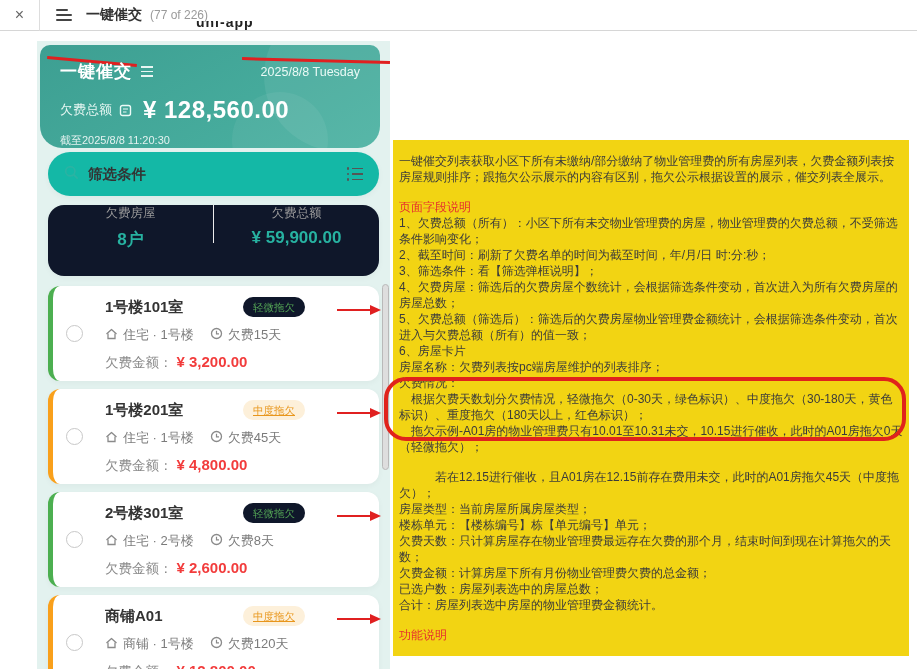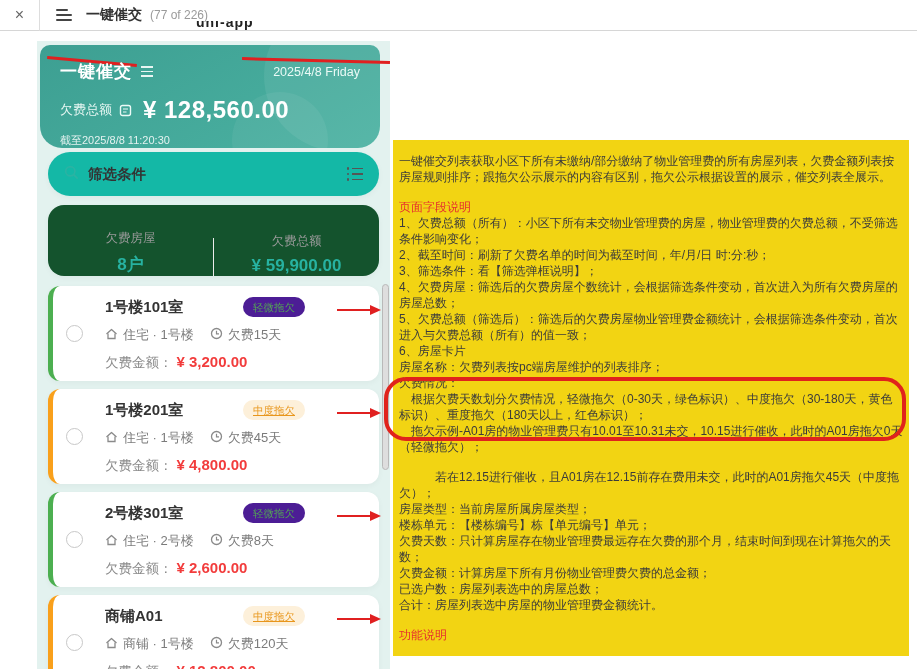--- a/index.html
+++ b/index.html
@@ -51,39 +51,39 @@
   .filter-bar { position:absolute; left:11px; top:111px; width:331px; height:44px;
                 background:#14b8a6; border-radius:22px; display:flex; align-items:center;
                 padding:0 16px; box-shadow:0 2px 6px rgba(0,0,0,.04); cursor:pointer; }
   .filter-label { margin-left:9px; font-size:14.5px; font-weight:bold; color:#333; }
   .filter-list-icon { margin-left:auto; display:flex; flex-direction:column; gap:3px; }
   .filter-list-icon i { display:flex; align-items:center; gap:3px; }
   .filter-list-icon i::before { content:""; width:2.5px; height:2.5px; background:#555; border-radius:50%; }
   .filter-list-icon i::after { content:""; width:11px; height:1.8px; background:#555; }
 
   .stats-card { position:absolute; left:11px; top:164px; width:331px; height:71px;
-                background:#14532d; border-radius:16px; display:flex; align-items:flex-end;
+                background:#0f172a; border-radius:16px; display:flex; align-items:flex-start;
                 box-shadow:0 2px 6px rgba(0,0,0,.04); }
   .stat-col { flex:1; text-align:center; }
   .stat-label { font-size:12.5px; color:#9a9a9a; }
   .stat-value { margin-top:6px; font-size:17px; font-weight:bold; color:#27b2a1; }
   .stats-divider { width:1px; height:38px; background:#ececec; }
 
   .house-list { position:absolute; left:11px; top:245px; width:331px; }
   .house-card { position:relative; height:95px; margin-bottom:8px; background:#fff;
                 border-radius:12px; border-left:5px solid #4caf50; padding:10px 2px 10px 12px;
                 box-shadow:0 2px 6px rgba(0,0,0,.04); cursor:pointer; }
   .house-card.moderate { border-left-color:#f9a01b; }
   .radio { position:absolute; left:13px; top:39px; width:17px; height:17px; border-radius:50%;
            border:1.5px solid #c8c8c8; background:#fff; cursor:pointer; }
   .card-main { margin-left:40px; }
   .hc-row1 { position:relative; height:22px; display:flex; align-items:center; }
   .house-name { font-size:15px; font-weight:bold; color:#333; }
   .badge { position:absolute; left:138px; top:1px; height:20px; line-height:20px; padding:0 10px;
-           border-radius:10px; font-size:10.5px; background:#4c1d95; color:#53a455; white-space:nowrap; }
+           border-radius:10px; font-size:10.5px; background:#0f172a; color:#53a455; white-space:nowrap; }
   .house-card.moderate .badge { background:#fdf0da; color:#e8961c;text-decoration:underline; }
   .annot-arrow { position:absolute; left:232px; top:9px; display:flex; align-items:center; }
   .annot-arrow .line { display:block; width:33px; height:2.6px; background:#e02020; }
   .annot-arrow .head { display:block; width:0; height:0; border-top:5.5px solid transparent;
                        border-bottom:5.5px solid transparent; border-left:11px solid #e02020; }
   .hc-row2 { margin-top:8px; display:flex; align-items:center; font-size:13px; color:#7b7b7b; }
   .hc-row2 svg { margin-right:5px; }
   .hc-days { margin-left:16px; display:flex; align-items:center; }
   .hc-row3 { margin-top:9px; font-size:13.5px; color:#8a8a8a; }
   .amt { margin-left:4px; font-size:15px; font-weight:bold; color:#f23c3c; }
@@ -129,21 +129,21 @@
     <div class="teal-card">
       <div class="tc-row1">
         <div style="display:flex;align-items:center;">
           <span class="tc-title">一键催交</span>
           <span class="tc-mini-menu">
               <i></i>
               <i></i>
               <i></i>
             </span>
         </div>
-        <span class="tc-date">2025/4/8 Friday</span>
+        <span class="tc-date">2025/8/8 Tuesday</span>
       </div>
       <div class="tc-row2">
         <span class="tc-total-label">欠费总额</span>
         <span class="note-icon">
           <svg width="13" height="13" viewBox="0 0 13 13">
               <rect x="1.5" y="1.5" width="10" height="10" rx="2" fill="none" stroke="#eafaf6" stroke-width="1.4"></rect>
               <line x1="4" y1="5" x2="9" y2="5" stroke="#eafaf6" stroke-width="1.2"></line>
               <line x1="4" y1="8" x2="7.5" y2="8" stroke="#eafaf6" stroke-width="1.2"></line>
             </svg>
         </span>

